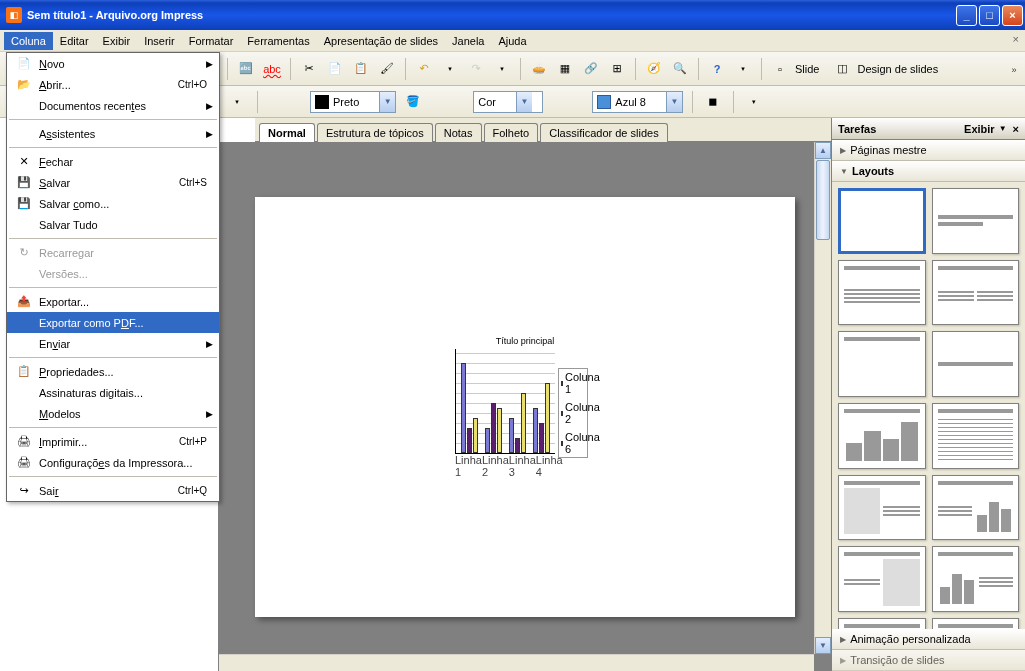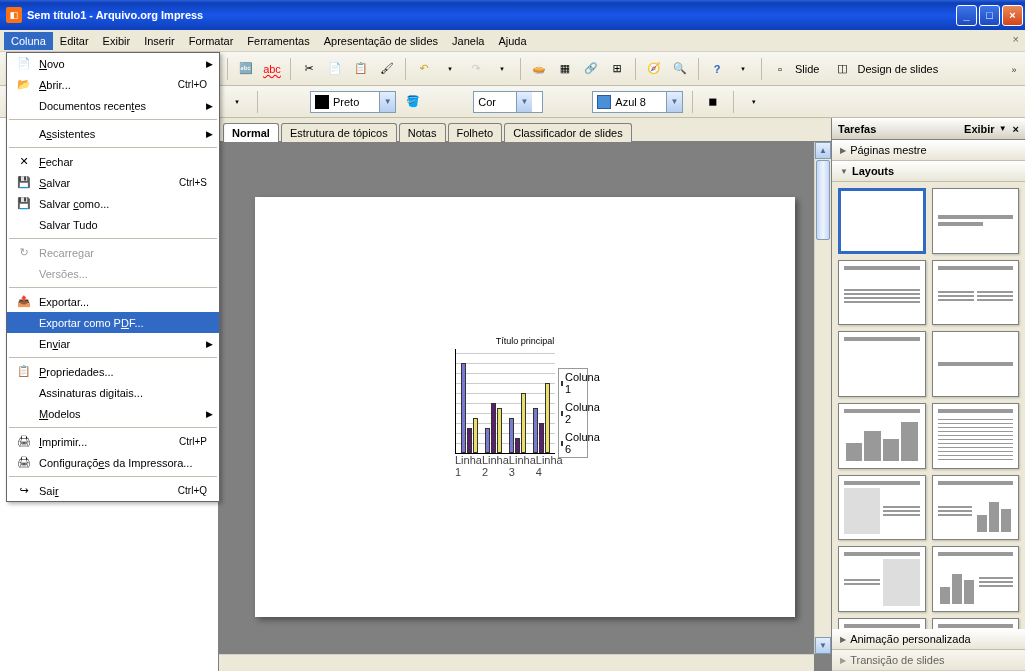--- a/index.html
+++ b/index.html
@@ -32,21 +32,21 @@
 .dm-arrow { position:absolute; right:6px; font-size:9px; }
 .dm-sep { height:1px; background:#c0bcb0; margin:3px 2px; }
 .color-combo { display:flex; align-items:center; height:22px; border:1px solid #7f9db9; background:#fff;margin-left:43px; }
 .color-combo .swatch { width:14px; height:14px; margin:0 4px; }
 .color-combo .lbl { padding-right:20px; }
 .color-combo .cb-btn { width:16px; height:20px; background:linear-gradient(#e4eefd,#b6cef0); border-left:1px solid #7f9db9; display:flex;align-items:center;justify-content:center; font-size:8px;color:#4a6a99;}
 .main-wrap { display:flex; height:calc(100% - 30px - 22px - 34px - 32px); }
 .left-panel { width:219px; border-right:1px solid #808080; background:#fff; }
 .center-panel { flex:1; display:flex; flex-direction:column; background:#fff; }
 .right-panel { width:194px; border-left:1px solid #808080; background:#ece9d8; display:flex; flex-direction:column; }
-.view-tabs { height:24px; background:#ece9d8; border-bottom:1px solid #808080; display:flex; align-items:flex-end; padding-left:4px; gap:2px; }
+.view-tabs { height:24px; background:#ece9d8; border-bottom:1px solid #808080; display:flex; align-items:flex-end; padding-left:4px; gap:2px;margin-left:36px; }
 .view-tab { padding:3px 8px; border:1px solid #808080; border-bottom:none; background:#ece9d8; border-radius:3px 3px 0 0; position:relative; top:1px;}
 .view-tab.active { background:#fff; font-weight:bold; }
 .slide-area { flex:1; background:#808080; display:flex; align-items:center; justify-content:center; position:relative; overflow:hidden;}
 .slide-canvas { width:540px; height:420px; background:#fff; box-shadow:3px 3px 6px rgba(0,0,0,.4); display:flex; align-items:center; justify-content:center;}
 .scroll-v { position:absolute; right:0; top:0; bottom:17px; width:17px; background:#ece9d8; border-left:1px solid #d4d0c8;}
 .scroll-v .thumb { position:absolute; top:18px; left:1px; right:1px; height:80px; background:linear-gradient(90deg,#c7d7f2,#eef4fd,#c7d7f2); border:1px solid #7f9db9; border-radius:2px;}
 .scroll-v .arr { position:absolute; left:0; right:0; height:17px; background:linear-gradient(#e4eefd,#b6cef0); border:1px solid #7f9db9; display:flex;align-items:center;justify-content:center;font-size:8px;color:#4a6a99;}
 .scroll-v .arr.up{top:0}.scroll-v .arr.dn{bottom:0}
 .scroll-h { position:absolute; left:0; right:17px; bottom:0; height:17px; background:#ece9d8; border-top:1px solid #d4d0c8;}
 .r-header { height:22px; background:linear-gradient(#fff,#d6d2c2); border-bottom:1px solid #808080; display:flex; align-items:center; padding:0 6px; font-weight:bold;}

